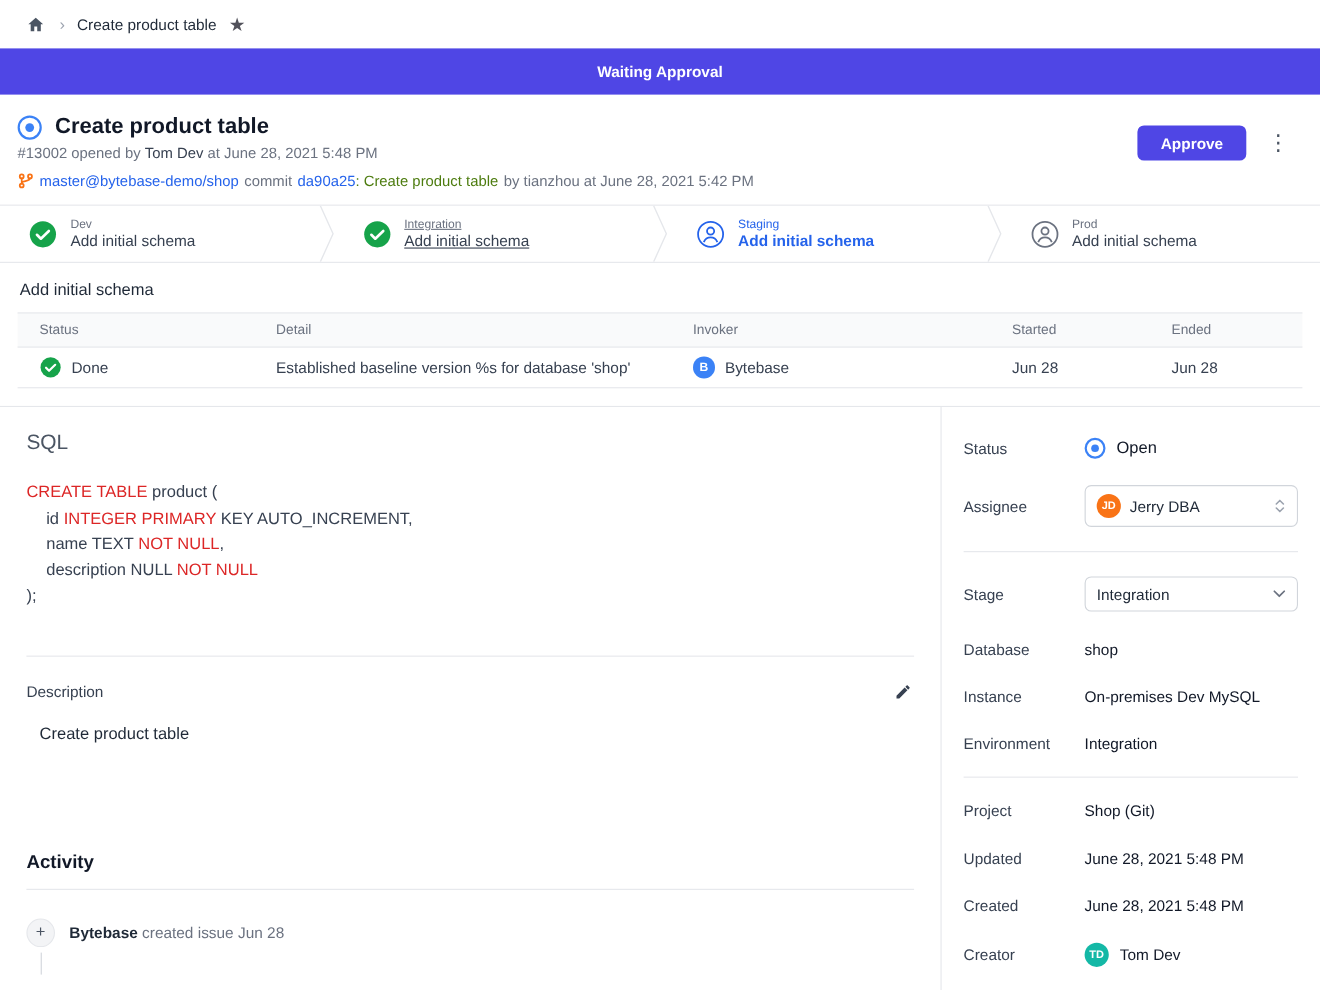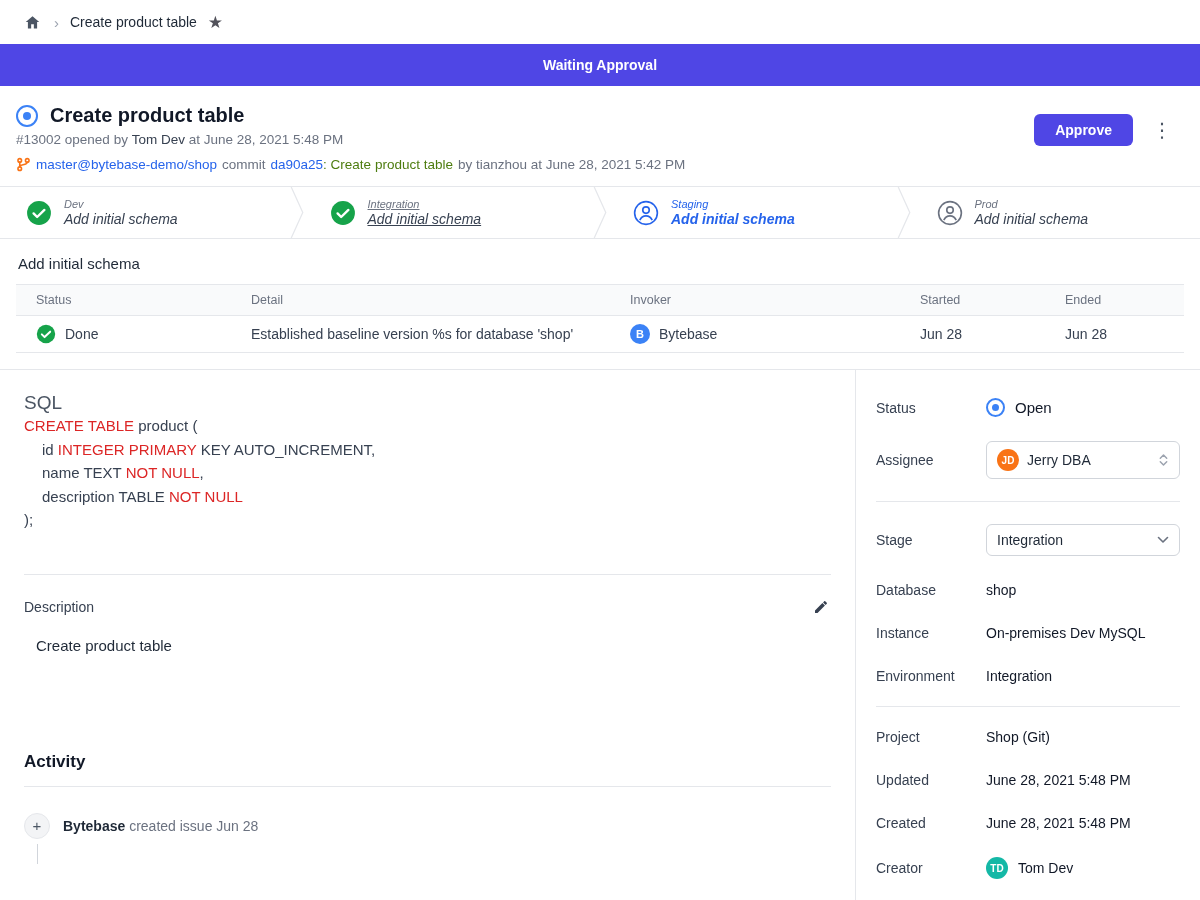--- a/index.html
+++ b/index.html
@@ -28,21 +28,21 @@
   .commit-row { margin-top:10px; font-size:13.5px; color:#6b7280; display:flex; align-items:center; gap:5px; }
   .link { color:#2563eb; text-decoration:none; cursor:pointer; }
   .commit-msg { color:#4d7c0f; }
   .header-right { display:flex; align-items:center; gap:15px; align-self:flex-start; margin-top:10px; }
   .approve-btn { background:#4f46e5; color:#fff; border:none; border-radius:6px; padding:8px 21px; font-size:14px; font-weight:600; cursor:pointer; font-family:inherit; }
   .kebab { font-size:20px; color:#4b5563; cursor:pointer; line-height:1; padding:2px 4px; }
 
   
   .pipeline { display:flex; border-top:1px solid #e5e7eb; border-bottom:1px solid #e5e7eb; height:53px; align-items:stretch; flex:0 0 auto; }
   .stage { flex:1; display:flex; align-items:center; gap:12px; padding-left:26px; cursor:pointer; }
-  .stage .texts { display:flex; flex-direction:column; gap:1px;font-style:italic; }
+  .stage .texts { display:flex; flex-direction:column; gap:1px; }
   .stage .env { font-size:11px; color:#6b7280; }
   .stage .task { font-size:14px; color:#374151; }
   .stage.linked .env, .stage.linked .task { text-decoration:underline; }
   .stage.active .env { color:#2563eb; }
   .stage.active .task { color:#2563eb; font-weight:700; }
   .sep { flex:0 0 auto; }
   .sep svg { display:block; height:100%; }
 
   
   .task-section { padding:16px 16px 16px; border-bottom:1px solid #e5e7eb; flex:0 0 auto; }
@@ -54,21 +54,21 @@
   .avatar { border-radius:50%; color:#fff; font-weight:700; display:flex; align-items:center; justify-content:center; flex:0 0 auto; }
   .avatar.sm { width:20px; height:20px; font-size:11px; background:#3b82f6; }
   .avatar.md { width:22px; height:22px; font-size:10px; }
 
   
   .content { flex:1; display:flex; min-height:0; }
   .main { flex:1; padding:22px 24px 0; min-width:0; }
   .aside { width:345px; flex:0 0 345px; border-left:1px solid #e5e7eb; padding:20px 20px 0; }
 
   .sql-label { font-size:19px; color:#4b5563; }
-  .code { font-size:15px; line-height:23.5px; color:#374151; }
+  .code { margin-top:22px; font-size:15px; line-height:23.5px; color:#374151; }
   .code .indent { padding-left:18px; }
   .kw { color:#dc2626; }
   .divider-hr { border:none; border-top:1px solid #e5e7eb; margin:42px 0 0; }
   .desc-head { display:flex; justify-content:space-between; align-items:center; margin-top:22px; }
   .desc-label { font-size:14px; color:#374151; }
   .icon-btn { background:none; border:none; cursor:pointer; padding:2px; display:flex; }
   .desc-text { margin:20px 0 0 12px; font-size:15px; color:#1f2937; }
   .activity-title { margin-top:98px; font-size:17px; font-weight:700; color:#111827; }
   .activity-hr { border:none; border-top:1px solid #e5e7eb; margin-top:14px; }
   .activity-item { margin-top:26px; display:flex; align-items:center; gap:13px; }
@@ -228,21 +228,21 @@
   </div>
 </div>
 
 <div class="content">
   <div class="main">
     <div class="sql-label">SQL</div>
     <div class="code">
       <div><span class="kw">CREATE TABLE</span><span> product (</span></div>
       <div class="indent"><span>id </span><span class="kw">INTEGER PRIMARY</span><span> KEY AUTO_INCREMENT,</span></div>
       <div class="indent"><span>name TEXT </span><span class="kw">NOT NULL</span><span>,</span></div>
-      <div class="indent"><span>description TABLE </span><span class="kw">NOT NULL</span></div>
+      <div class="indent"><span>description NULL </span><span class="kw">NOT NULL</span></div>
       <div><span>);</span></div>
     </div>
 
     <hr class="divider-hr">
 
     <div class="desc-head">
       <span class="desc-label">Description</span>
       <button class="icon-btn">
         <svg width="16" height="16" viewBox="0 0 24 24">
             <path fill="#374151" d="M3 17.2V21h3.8L17.9 9.9l-3.8-3.8L3 17.2zM20.7 7.1c.4-.4.4-1 0-1.4l-2.4-2.4c-.4-.4-1-.4-1.4 0l-1.8 1.8 3.8 3.8 1.8-1.8z"></path>

